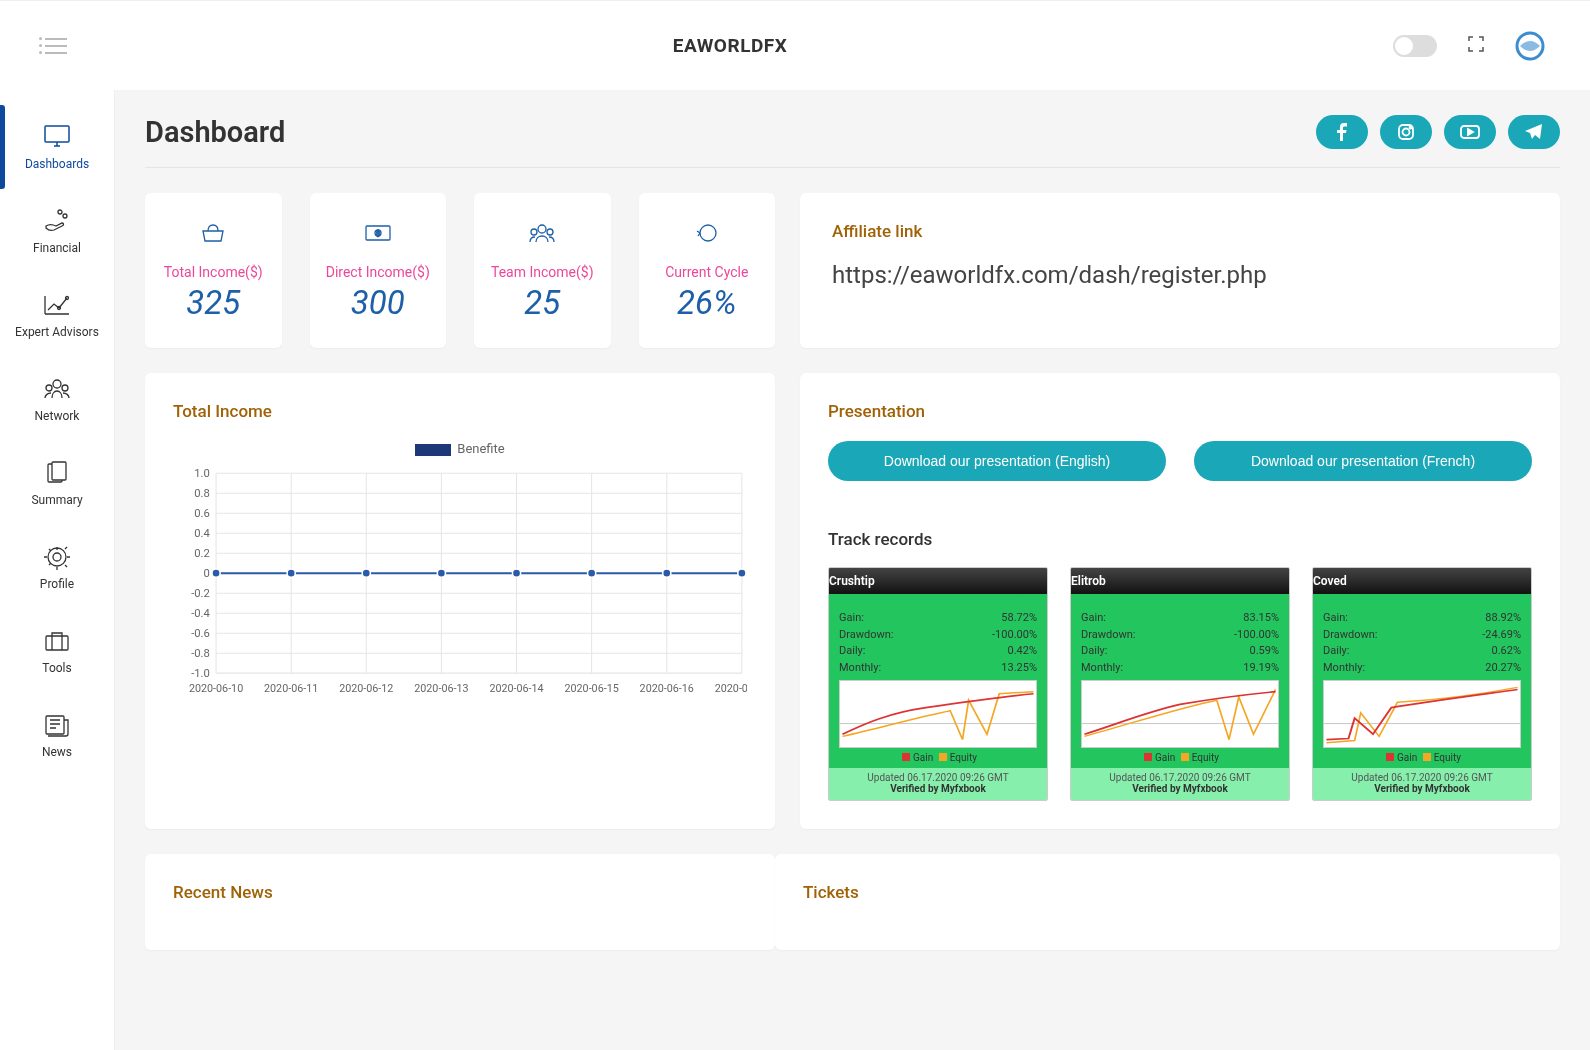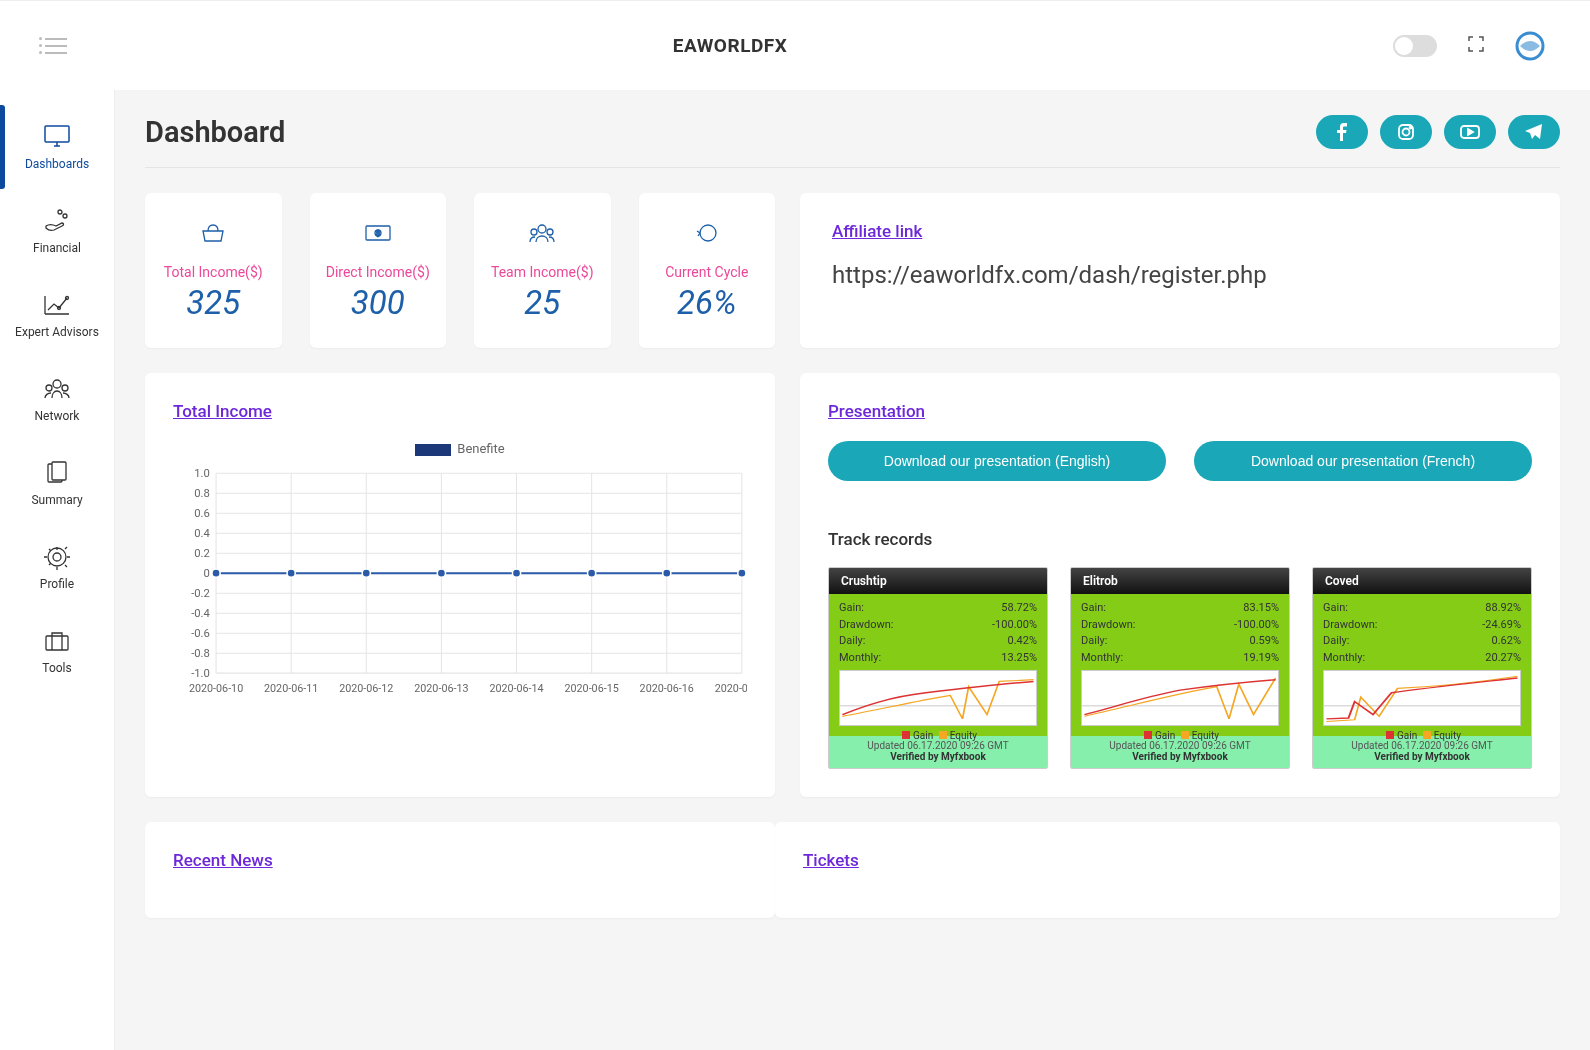--- a/index.html
+++ b/index.html
@@ -59,39 +59,39 @@
 .social-row { display:flex; gap:12px; }
 .social-btn { width:52px; height:34px; border-radius:17px; background:#1aa7b7; display:flex; align-items:center; justify-content:center; cursor:pointer; }
 
 .grid1 { display:flex; gap:25px; margin-bottom:25px; }
 .stats-wrap { display:flex; gap:28px; flex:0 0 630px; }
 .stat-card { background:#fff; border-radius:6px; flex:1; padding:26px 8px; text-align:center; box-shadow:0 1px 2px rgba(0,0,0,0.04); }
 .stat-card .sic { height:28px; display:flex; align-items:center; justify-content:center; margin-bottom:10px; }
 .stat-card .slabel { font-size:14px; color:#ec4899; line-height:1.3;margin-top:16px; }
 .stat-card .sval { font-size:33px; font-weight:400; color:#1d5fa8; margin-top:2px;font-style:italic; }
 .affiliate-card { background:#fff; border-radius:6px; flex:1; padding:28px 32px; box-shadow:0 1px 2px rgba(0,0,0,0.04); }
-.card-title { font-size:17px; font-weight:500; color:#6d28d9; margin-bottom:20px;text-decoration:underline; }
+.card-title { font-size:17px; font-weight:500; color:#a16207; margin-bottom:20px; }
 .affiliate-link { font-size:24px; color:#444; }
 
 .grid2 { display:flex; gap:25px; margin-bottom:25px; }
 .chart-card { background:#fff; border-radius:6px; padding:28px 28px 32px 28px; flex:0 0 630px; box-shadow:0 1px 2px rgba(0,0,0,0.04); }
 .chart-area { height: 300px; position: relative; margin-top: 20px; }
 .chart-legend { text-align:center; margin-bottom:10px; font-size:13px; color:#666; }
 .chart-legend .sw { display:inline-block; width:36px; height:12px; background:#1d3878; margin-right:6px; vertical-align:middle; }
 svg.linechart { width:100%; height:240px; }
 .pres-card { background:#fff; border-radius:6px; flex:1; padding:28px 28px; box-shadow:0 1px 2px rgba(0,0,0,0.04); }
 .btn-row { display:flex; gap:28px; margin-bottom:48px; }
 .dl-btn { background:#1aa7b7; color:#fff; border:none; border-radius:22px; padding:12px 28px; font-size:14px; cursor:pointer; flex:1; text-align:center; }
 .sub-title { font-size:17px; font-weight:500; margin-bottom:18px; color:#333; }
 .tracks { display:flex; gap:22px; }
 .track-card { flex:1; border:1px solid #ccc; background:#eee; font-size:11px; border-radius:2px; overflow:hidden; }
-.track-header { background:linear-gradient(#444,#111); color:#fff; font-weight:600; padding:6px 12px; font-size:12px; }
-.track-body { background:#84cc16; padding:6px 10px; }
+.track-header { background:linear-gradient(#444,#111); color:#fff; font-weight:600; padding:6px 0; font-size:12px; }
+.track-body { background:#22c55e; padding:16px 10px; }
 .track-row { display:flex; justify-content:space-between; line-height:1.5; color:#333; }
-.track-chart { height:56px; background:#fff; margin:4px 0; border:1px solid #ccc; position:relative; }
+.track-chart { height:68px; background:#fff; margin:4px 0; border:1px solid #ccc; position:relative; }
 .track-chart svg { width:100%; height:100%; }
 .track-legend { font-size:10px; text-align:center; padding-top:2px; }
 .track-legend .gsw { display:inline-block; width:8px; height:8px; background:#d33; margin:0 3px; }
 .track-legend .esw { display:inline-block; width:8px; height:8px; background:#f5a623; margin:0 3px; }
 .track-footer { text-align:center; font-size:10px; color:#555; padding:4px 0 6px; background:#86efac; }
 .track-footer .vf { font-weight:700; color:#333; }
 
 .grid3 { display:flex; }
 .news-card, .tickets-card { background:#fff; border-radius:6px; padding:28px 28px; box-shadow:0 1px 2px rgba(0,0,0,0.04); }
 .news-card { flex:0 0 630px; }
@@ -183,20 +183,29 @@
       <span class="lbl">Profile</span>
     </div>
     <div class="side-item">
       <div class="ic">
           <svg width="30" height="26" fill="none" stroke="#333" stroke-width="1.3">
             <rect x="4" y="8" width="22" height="14" rx="1"></rect>
             <path d="M10 8V5h10v3M10 8v14M20 8v14"></path>
           </svg>
         </div>
       <span class="lbl">Tools</span>
+    </div>
+    <div class="side-item">
+      <div class="ic">
+          <svg width="30" height="26" fill="none" stroke="#333" stroke-width="1.3">
+            <rect x="4" y="4" width="18" height="18" rx="1"></rect>
+            <path d="M22 8h4v14a2 2 0 01-2 2H6M8 8h10M8 12h10M8 16h6"></path>
+          </svg>
+        </div>
+      <span class="lbl">News</span>
     </div>
   </div>
 
   <div class="main">
     <div class="header-row">
       <h1 class="page-title">Dashboard</h1>
       <div class="social-row">
         <div class="social-btn">
             <svg width="10" height="18" fill="#fff">
               <path d="M6 18V10h3l.5-3H6V5c0-1 .3-1.5 1.5-1.5H10V0H7C4 0 3 1.5 3 4v3H0v3h3v8z"></path>

